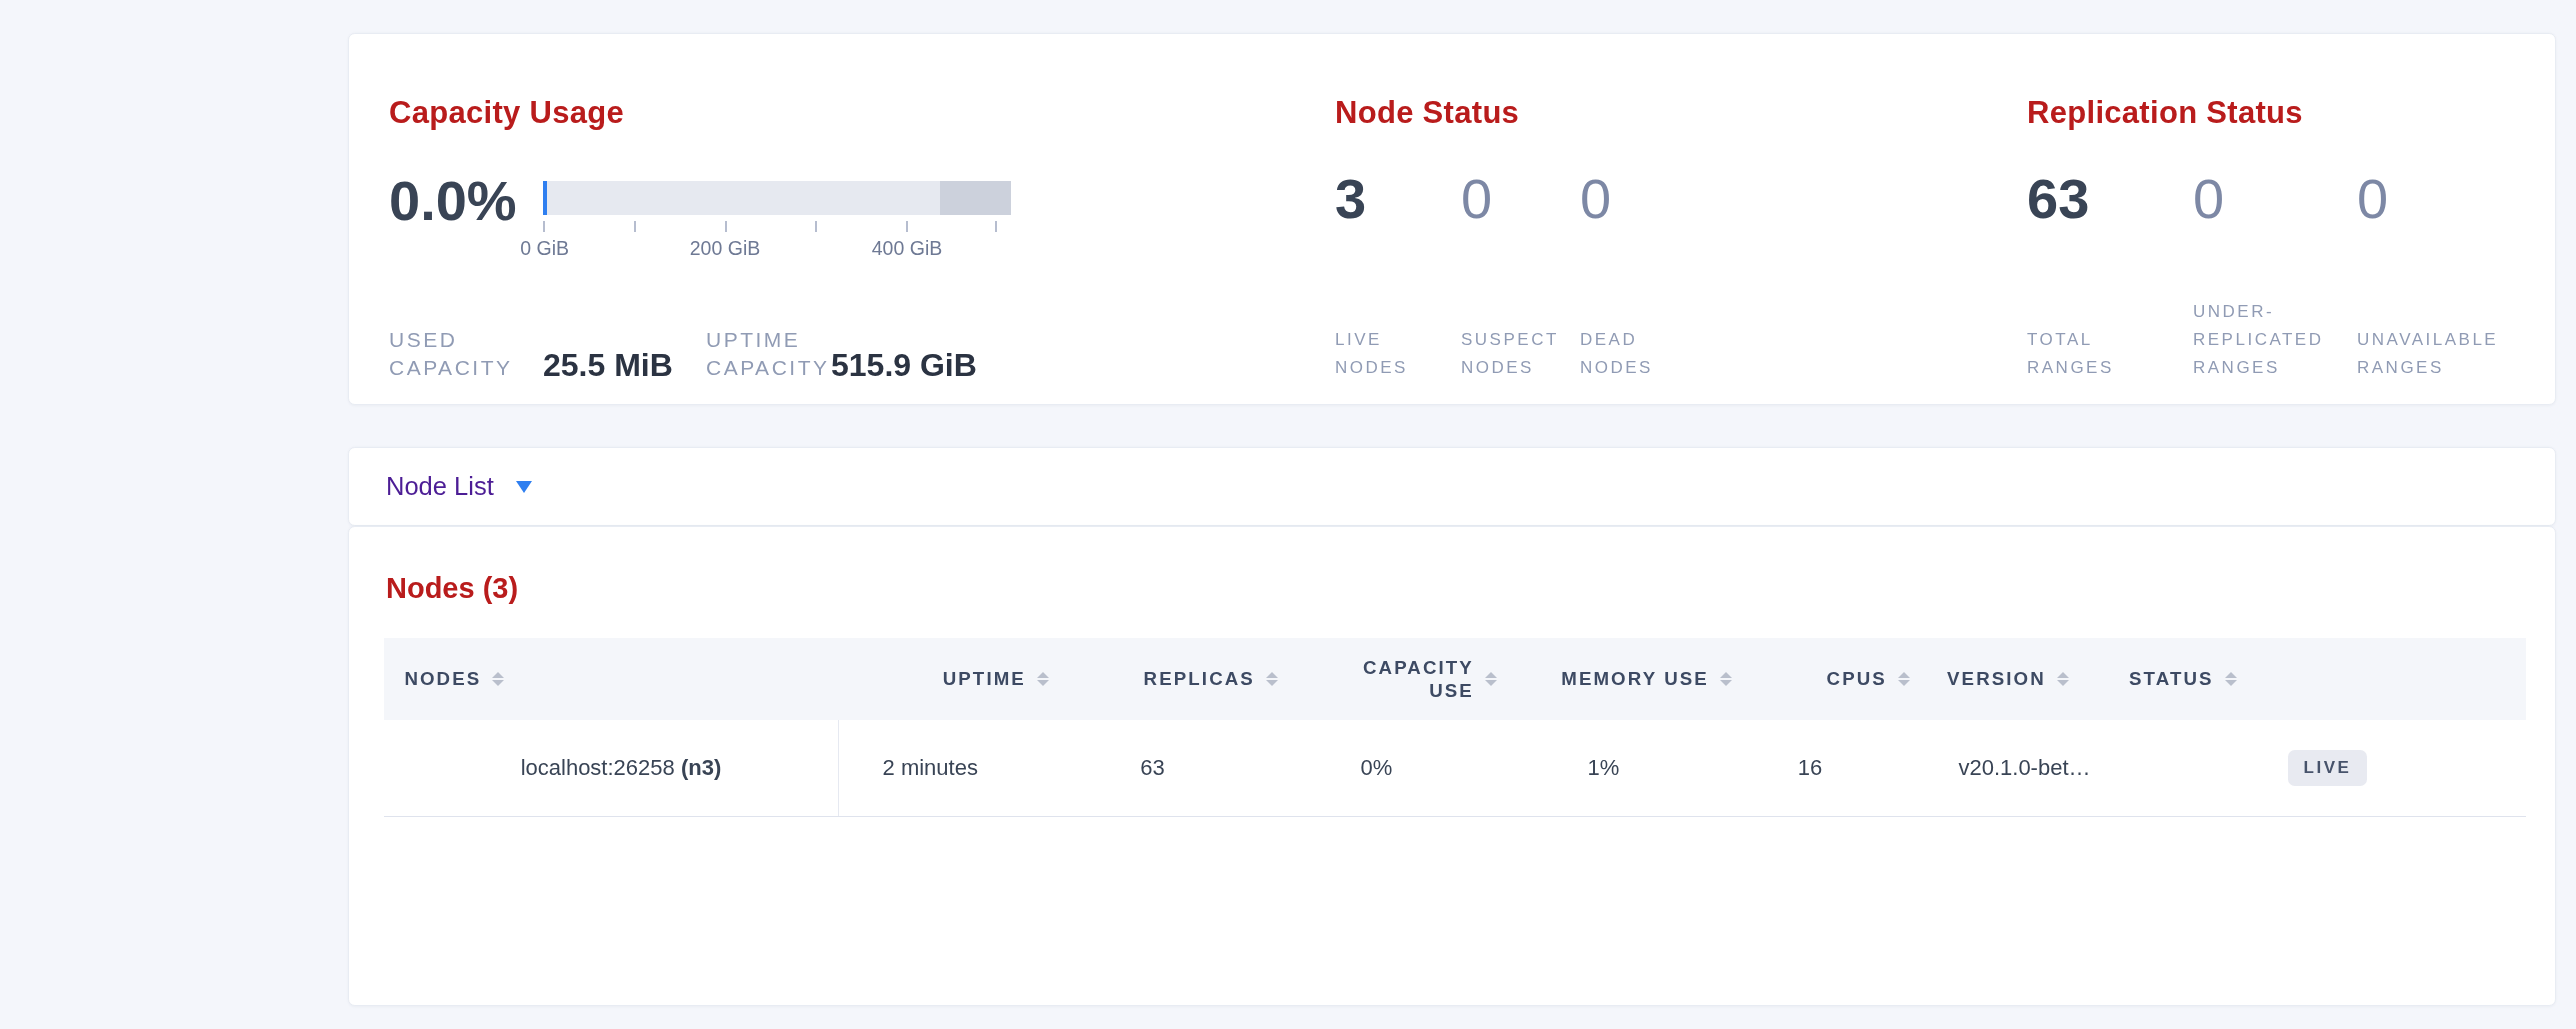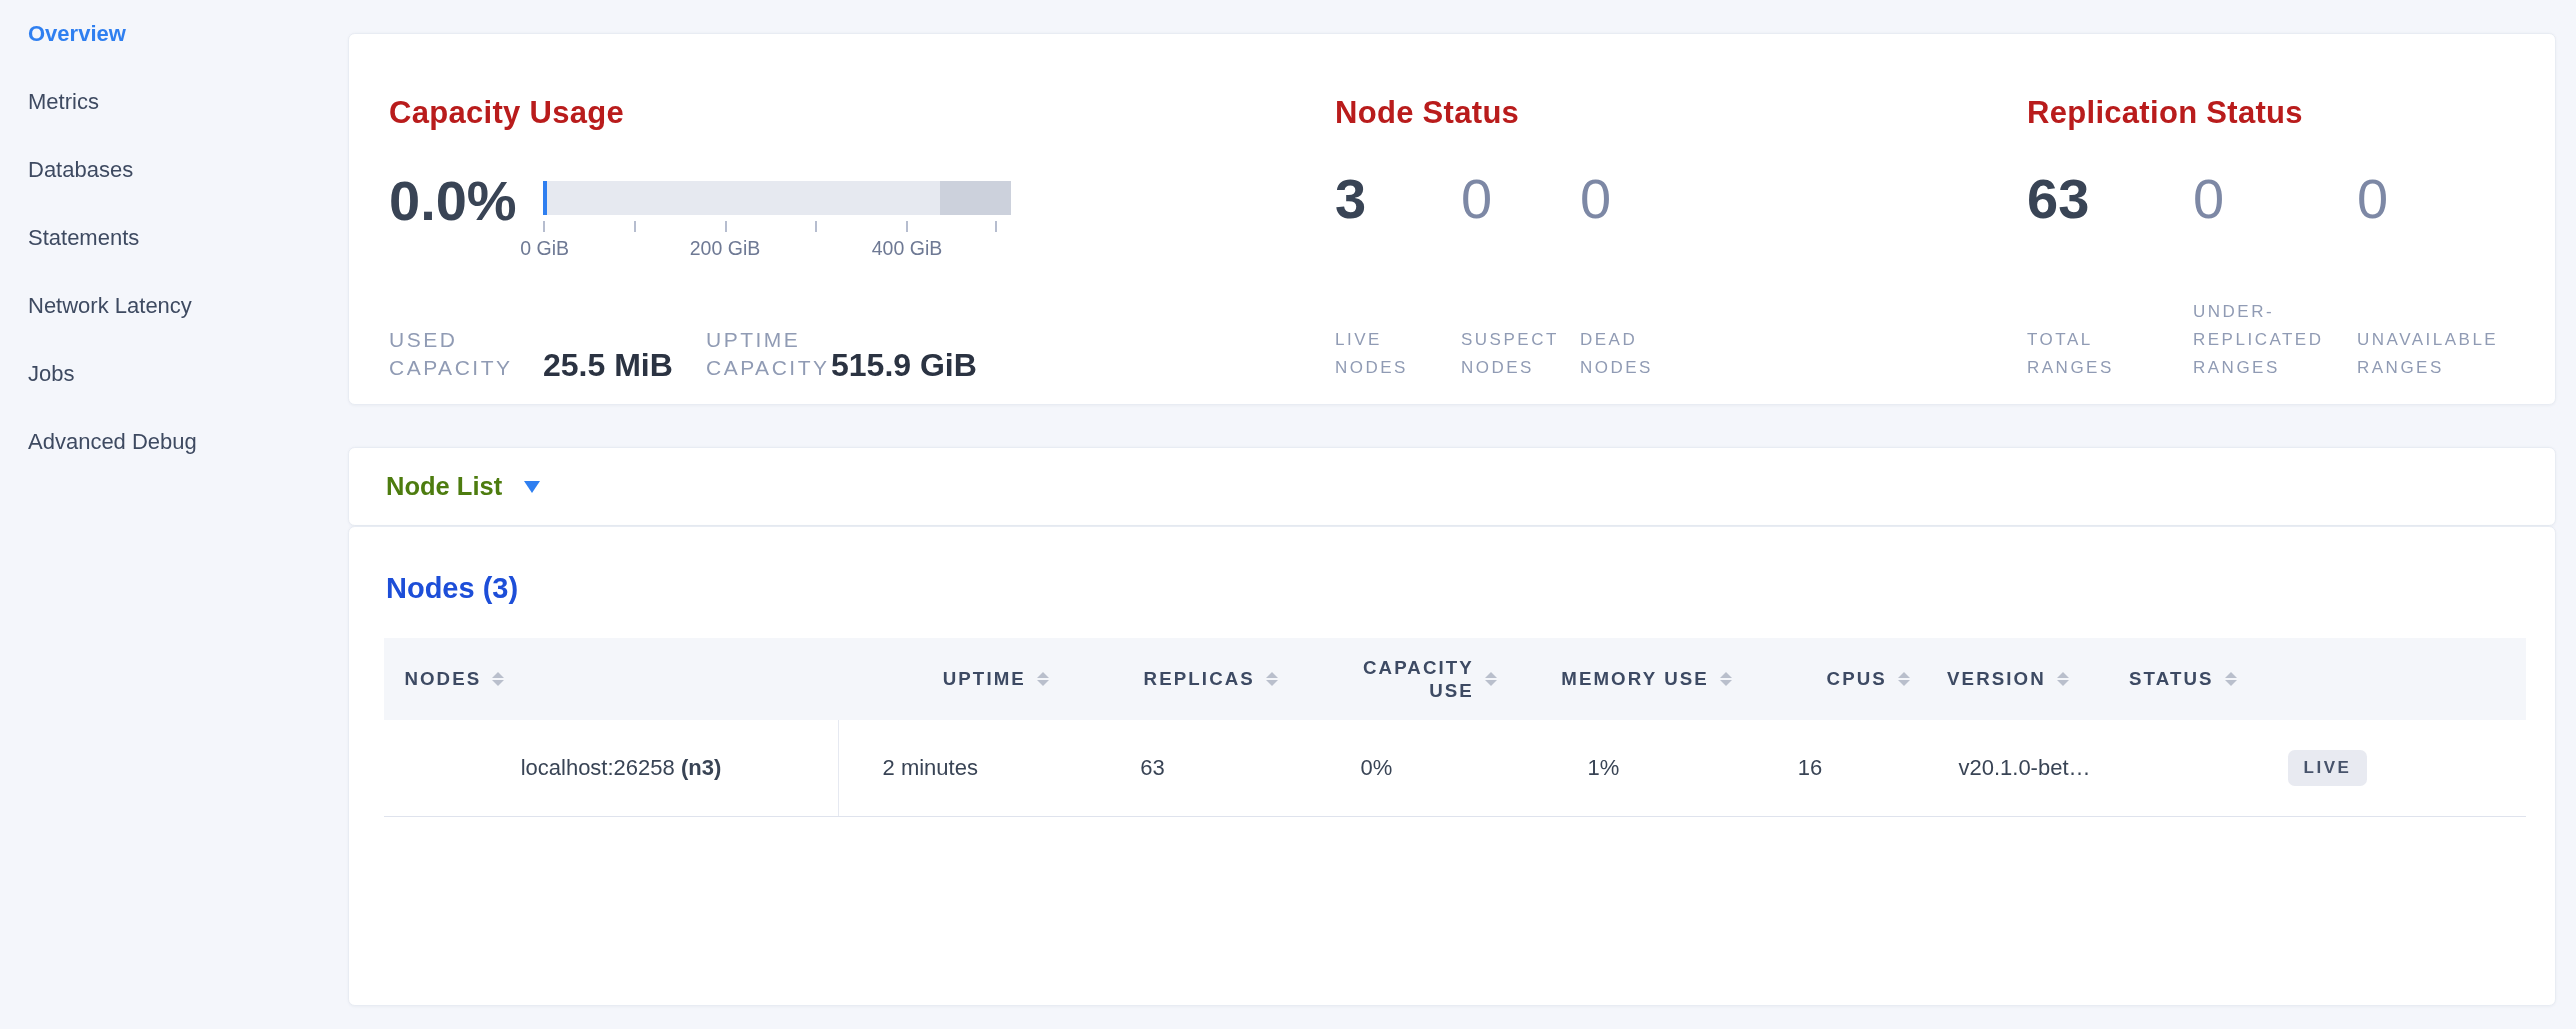--- a/index.html
+++ b/index.html
@@ -38,25 +38,25 @@
   .gauge-used { position:absolute; left:0; top:0; bottom:0; width:4.2px; background:#2f7ff0; }
   .gtick { position:absolute; top:40px; width:1.7px; height:11px; background:#b6bdcf; }
   .gtlabel { position:absolute; top:56px; font-size:19.5px; color:#6e7994; transform:translateX(-50%); white-space:nowrap; }
 
   .cap-label { position:absolute; bottom:22px; font-size:21px; color:#909bb4; letter-spacing:2.5px; line-height:28px; white-space:nowrap; }
   .cap-value { position:absolute; bottom:20px; font-size:32px; font-weight:700; color:#2b3342; white-space:nowrap; }
 
   
   #nodelist-card { display:flex; align-items:center; padding-left:37px; }
   .nl-btn { display:inline-flex; align-items:center; gap:22px; cursor:pointer; }
-  .nl-btn span.lbl { font-size:25.5px; color:#4d7c0f; font-weight:700; }
+  .nl-btn span.lbl { font-size:25.5px; color:#4c1d95; font-weight:400; }
   .caret-down { width:0; height:0; border-left:8.5px solid transparent; border-right:8.5px solid transparent; border-top:12px solid #2f7ff0; }
 
   
-  .nodes-title { position:absolute; left:37px; top:45px; font-size:29px; font-weight:600; color:#1d4ed8; }
+  .nodes-title { position:absolute; left:37px; top:45px; font-size:29px; font-weight:600; color:#b91c1c; }
   table.nodes { position:absolute; left:35px; top:111px; width:2142px; border-collapse:collapse; table-layout:fixed; }
   thead th { height:82px; background:#f4f6fa; font-size:18.7px; font-weight:700; letter-spacing:2.1px;
              color:#3d4a63; vertical-align:middle; cursor:pointer; }
   .th-inner { display:flex; align-items:center; }
   .th-inner.right { justify-content:flex-end; }
   .th-label.wrap { max-width:144px; text-align:right; line-height:23px; }
   .sort-icon { display:inline-flex; flex-direction:column; gap:2.5px; margin-left:11px; }
   .sort-icon .up   { width:0; height:0; border-left:6px solid transparent; border-right:6px solid transparent; border-bottom:6.8px solid #b9bfcc; }
   .sort-icon .down { width:0; height:0; border-left:6px solid transparent; border-right:6px solid transparent; border-top:6.8px solid #b9bfcc; }
   th.c-nodes .th-inner { padding-left:20.4px; }
@@ -74,29 +74,20 @@
   td.status-cell { padding-left:27px; }
   .node-id { font-weight:700; }
   .badge { display:inline-block; background:#e8eaf1; border-radius:6.8px; padding:9.3px 16px;
            font-size:17px; font-weight:700; letter-spacing:2.5px; color:#47536b; line-height:1; }
 </style>
 </head>
 <body>
 
 <div class="page">
 
-  <nav class="sidebar">
-    <div class="side-item active">Overview</div>
-    <div class="side-item">Metrics</div>
-    <div class="side-item">Databases</div>
-    <div class="side-item">Statements</div>
-    <div class="side-item">Network Latency</div>
-    <div class="side-item">Jobs</div>
-    <div class="side-item">Advanced Debug</div>
-  </nav>
 
   <section class="card" id="summary-card">
 
     <div class="panel panel-capacity">
       <h2 class="panel-title">Capacity Usage</h2>
       <div class="big-pct">0.0%</div>
 
       <div class="gauge">
         <div class="gauge-bar">
           <div class="gauge-dark"></div>

